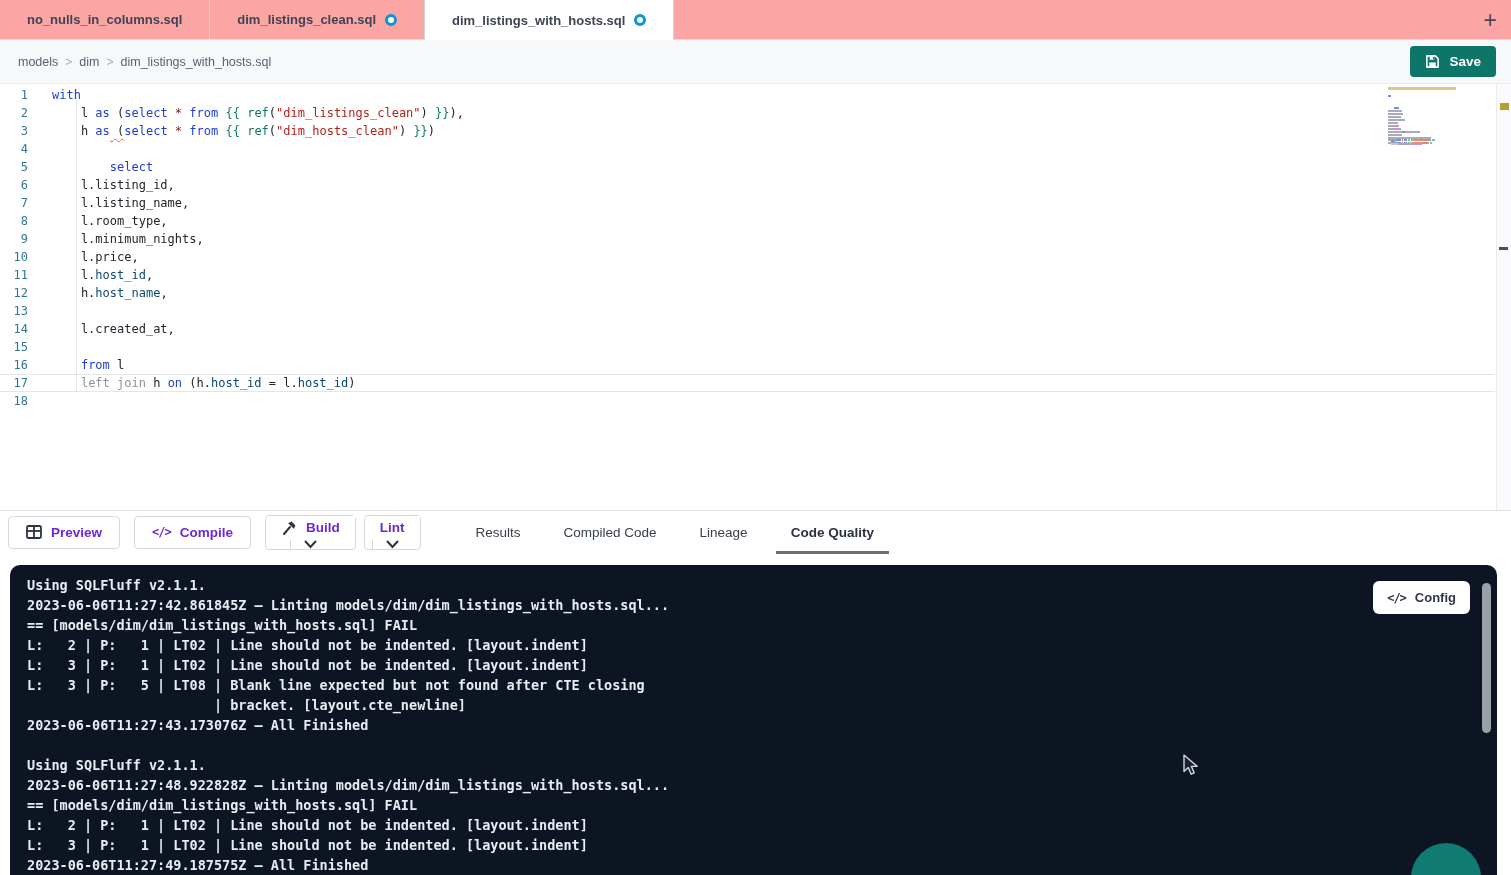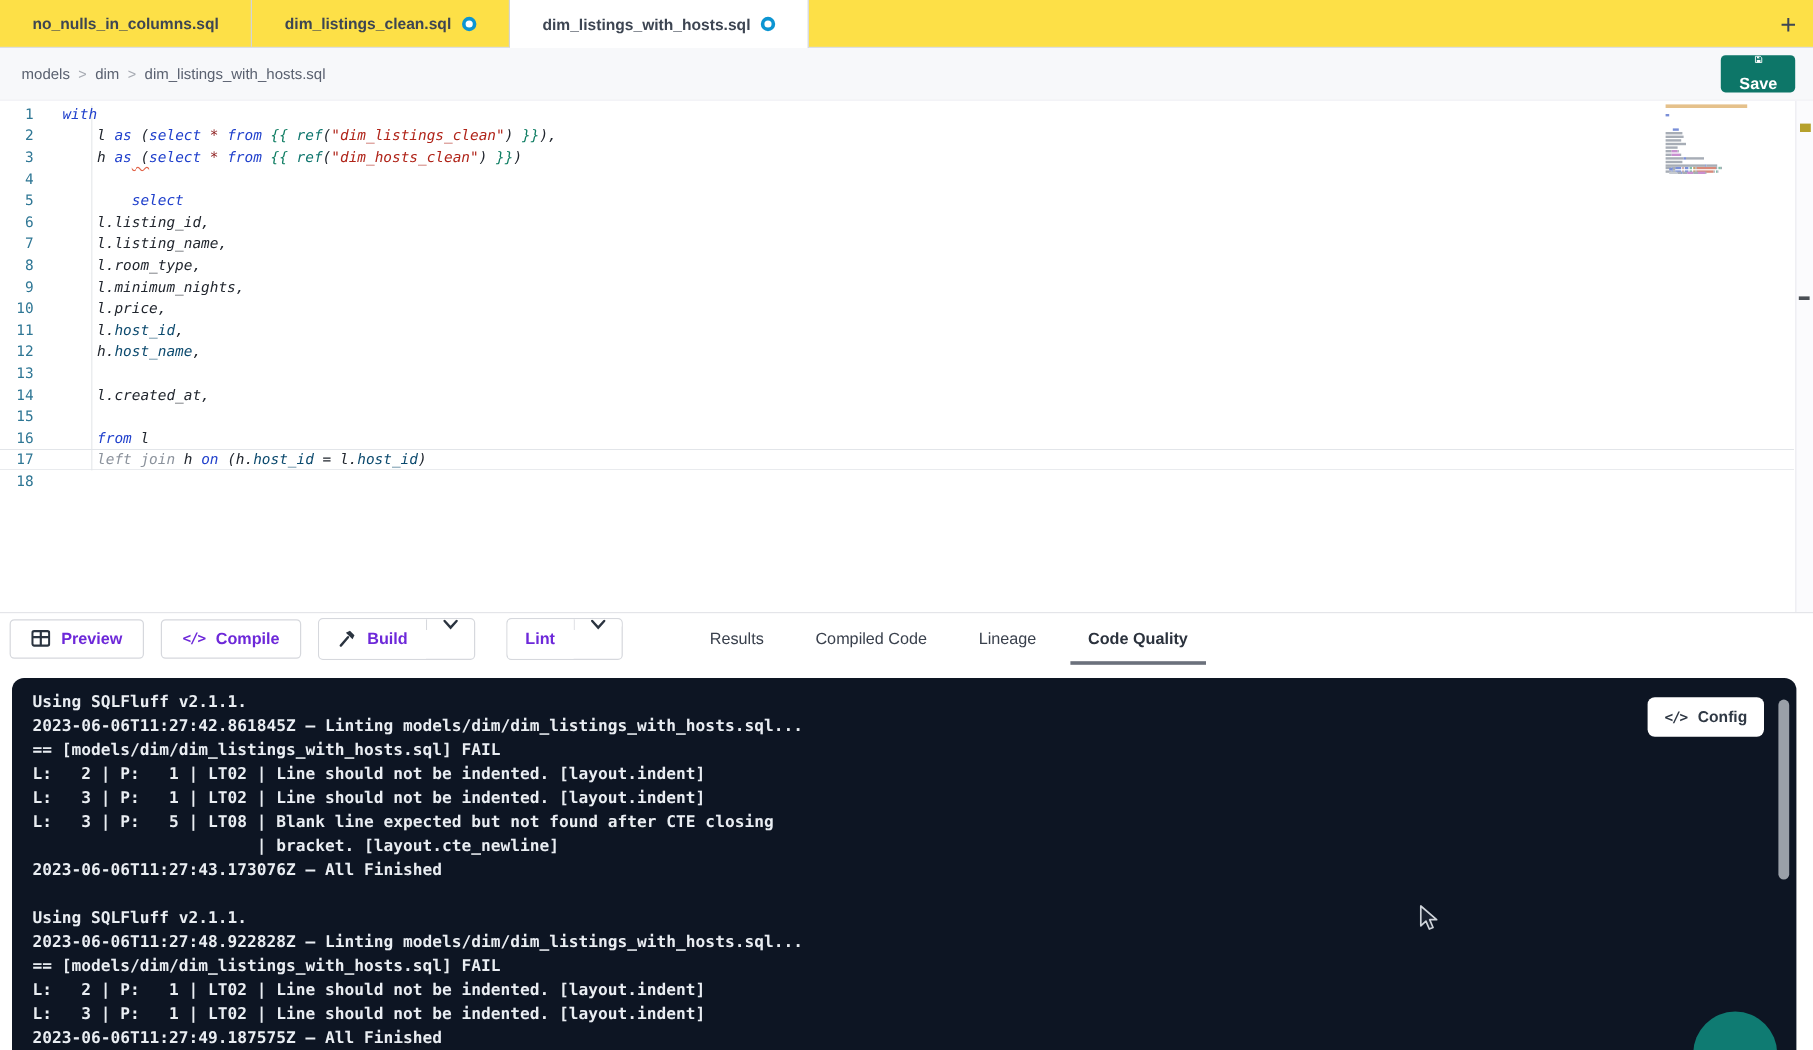--- a/index.html
+++ b/index.html
@@ -1,49 +1,49 @@
 <!DOCTYPE html>
 <html><head>
 <meta charset="utf-8">
 <style>
   * { margin:0; padding:0; box-sizing:border-box; }
   html,body { width:1511px; height:875px; overflow:hidden; background:#fff;
     font-family:"Liberation Sans", sans-serif; }
 
   
-  .tabbar { height:40px; background:#fde047; display:flex; align-items:stretch;
+  .tabbar { height:40px; background:#fca5a5; display:flex; align-items:stretch;
     border-bottom:1px solid #dcdee3; position:relative; }
   .ftab { display:flex; align-items:center; gap:9px; padding:0 27px;
     border-right:1px solid #d2d4da; font-size:13px; font-weight:600; color:#3d4552;
     cursor:pointer; white-space:nowrap; }
   .ftab.active { background:#fff; margin-bottom:-1px; }
   .mod-dot { width:12px; height:12px; border-radius:50%; border:3.5px solid #0c95d2;
     background:#fff; flex:none; }
   .newtab { position:absolute; right:14px; top:0; height:40px; display:flex;
     align-items:center; font-size:23px; font-weight:400; color:#3f4754; cursor:pointer; }
 
   
   .crumbbar { height:44px; background:#f7f8fa; display:flex; align-items:center;
     padding:0 18px; font-size:12.5px; color:#5a6170; position:relative;
     border-bottom:1px solid #efeff3; }
   .crumb { cursor:pointer; }
   .crumb-sep { color:#a6aab2; margin:0 7px; font-size:12px; }
   .save-btn { position:absolute; right:15px; top:6px; height:31px; padding:0 15px;
     background:#0d7668; border:none; border-radius:4px; color:#fff; font-weight:700;
     font-size:13.5px; display:flex; align-items:center; gap:9px; cursor:pointer;
-    font-family:"Liberation Sans",sans-serif;flex-direction:column; }
+    font-family:"Liberation Sans",sans-serif; }
 
   
   .editor { position:relative; height:426px; background:#fff;
     font:12px/18px "DejaVu Sans Mono", monospace; }
   .code-lines { position:absolute; inset:0 16px 0 0; padding-top:2px; }
   .code-row { display:flex; height:18px; position:relative; }
   .code-row.active { box-shadow: inset 0 1px 0 #e2e5e9, inset 0 -1px 0 #e2e5e9; }
   .gutter { width:28px; flex:none; text-align:right; color:#2f7795; font-size:12px; }
-  .code-text { white-space:pre; padding-left:24px; color:#21262e;font-style:italic; }
+  .code-text { white-space:pre; padding-left:24px; color:#21262e; }
   .tk-kw   { color:#2040cc; }
   .tk-str  { color:#b02419; }
   .tk-op   { color:#8c1c1c; }
   .tk-fld  { color:#0c4a6e; }
   .tk-gr   { color:#8b929c; }
   .tk-jinja{ color:#0e7d62; }
   .tk-fn   { color:#0f766e;margin-top:48px; }
   .tk-err  { text-decoration:underline wavy #e2654a 1px; text-underline-offset:3px; }
   .indent-guide { position:absolute; left:76px; top:4px; width:1px; height:304px;
     background:#e7e9ec; }
@@ -67,22 +67,22 @@
   .marker-cursor { position:absolute; right:3px; top:163px; width:9px; height:3px;
     background:#4a4f55; }
 
   
   .toolrow { height:43px; border-top:1px solid #e4e5e9; display:flex;
     align-items:center; padding-left:8px; }
   .btn, .btn-seg { display:flex; align-items:center; gap:9px; height:33px;
     background:#fff; font-size:13.5px; font-weight:600; color:#6d28d9; cursor:pointer;
     font-family:"Liberation Sans",sans-serif; }
   .btn { border:1px solid #d6d8dd; border-radius:4px; padding:0 17px; margin-right:14px; }
-  .btn-group { display:flex; align-items:flex-start; border:1px solid #d6d8dd;
-    border-radius:4px; margin-right:26px; height:35px; }
+  .btn-group { display:flex; align-items:center; border:1px solid #d6d8dd;
+    border-radius:4px; margin-right:8px; height:35px;flex-direction:column; }
   .btn-seg { border:none; padding:0 15px; border-radius:4px 0 0 4px; }
   .btn-caret { border:none; background:#fff; border-left:1px solid #d6d8dd;
     padding:0 13px; display:flex; align-items:center; cursor:pointer;
     border-radius:0 4px 4px 0; }
   .code-glyph { font-family:"DejaVu Sans Mono",monospace; font-weight:700;
     font-size:12px; letter-spacing:-1px; }
   .rtabs { display:flex; gap:37px; margin-left:44px; height:43px; align-items:stretch; }
   .rtab { display:flex; align-items:center; font-size:13.5px; color:#3a414d;
     position:relative; cursor:pointer; padding:0 3px; }
   .rtab.active { font-weight:600; color:#2b323d; }

